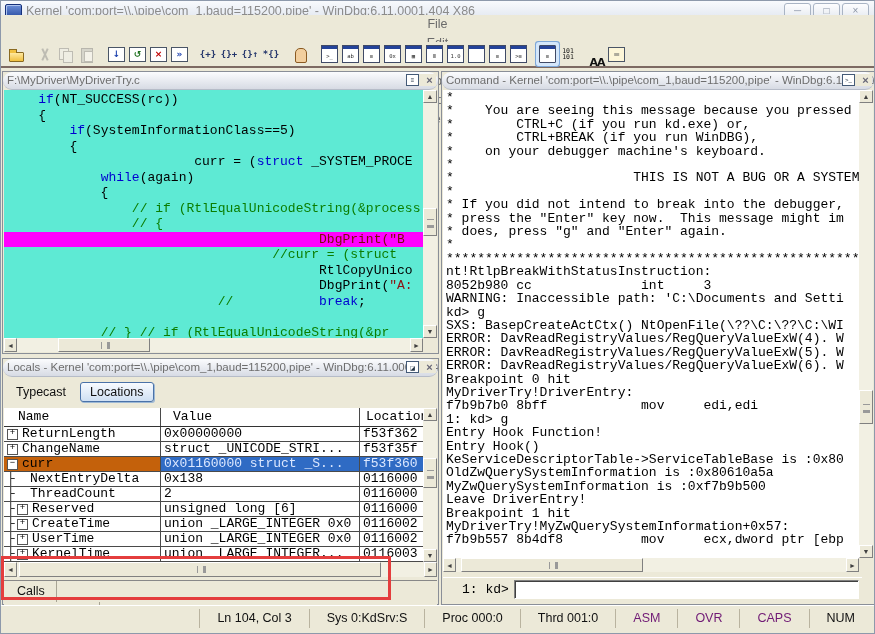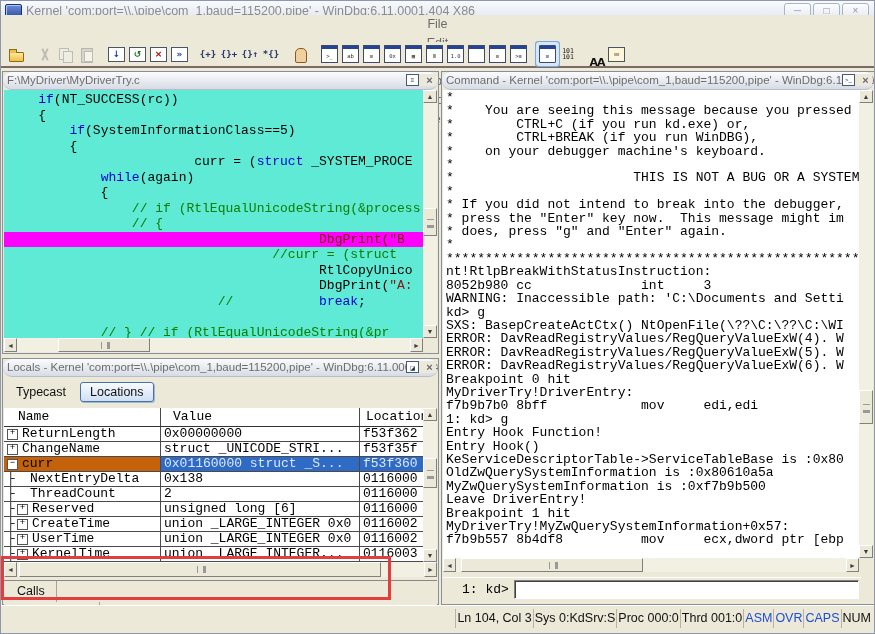--- a/index.html
+++ b/index.html
@@ -115,22 +115,22 @@
 
   
   .tabs{position:absolute;left:1px;right:1px;top:221px;height:25px;border-top:1px solid #888;
         background:#ece9d8;display:flex;align-items:flex-start;padding-left:2px;flex-direction:column;}
   .tab{height:21px;line-height:21px;font-size:12.5px;padding:0 11px;color:#111;border-right:1px solid #a8a494;}
   .tab.active{margin-top:-4px;height:25px;line-height:25px;background:#f4f2ea;border:1px solid #3a3a3a;z-index:2;}
 
   
   .statusbar{position:absolute;left:0;top:604px;width:100%;height:30px;background:#ece9d8;border-top:1px solid #fff;}
   .status-items{position:absolute;right:2px;top:3px;display:flex;height:19px;align-items:center;}
-  .scell{padding:0 1px;border-left:1px solid #b9b39f;font-size:12.5px;color:#111;line-height:19px;}
-  .scell.dis{color:#1d4ed8;}
+  .scell{padding:0 17px;border-left:1px solid #b9b39f;font-size:12.5px;color:#111;line-height:19px;}
+  .scell.dis{color:#701a75;}
 
   
   .red-annotation{position:absolute;left:0;top:555px;width:390px;height:44px;box-sizing:border-box;
                   border:3px solid #e43d3d;z-index:10;pointer-events:none;}
 </style>
 </head>
 <body>
 
 <div class="screen">
 

